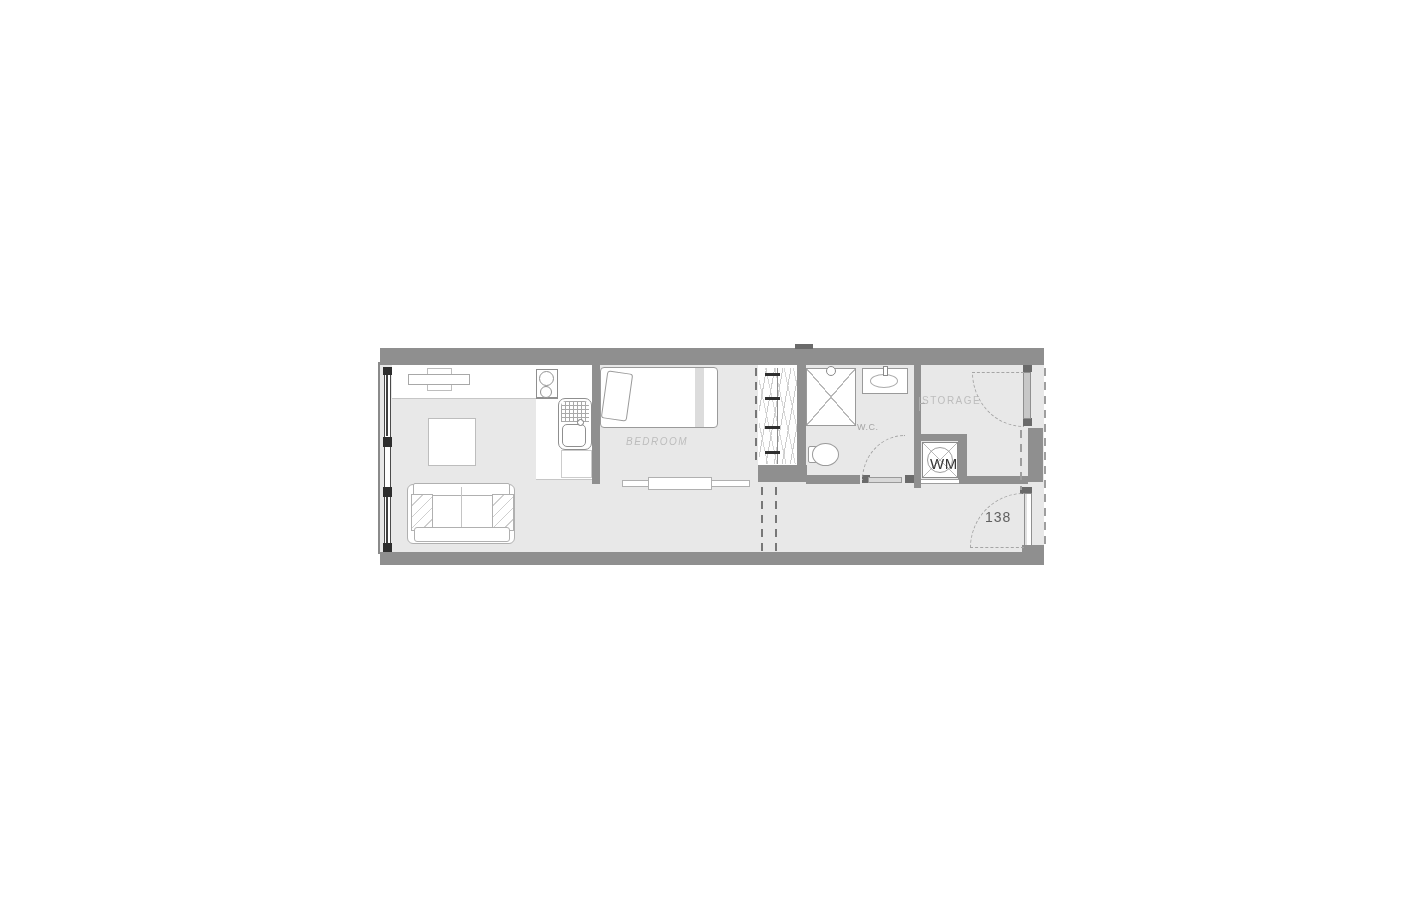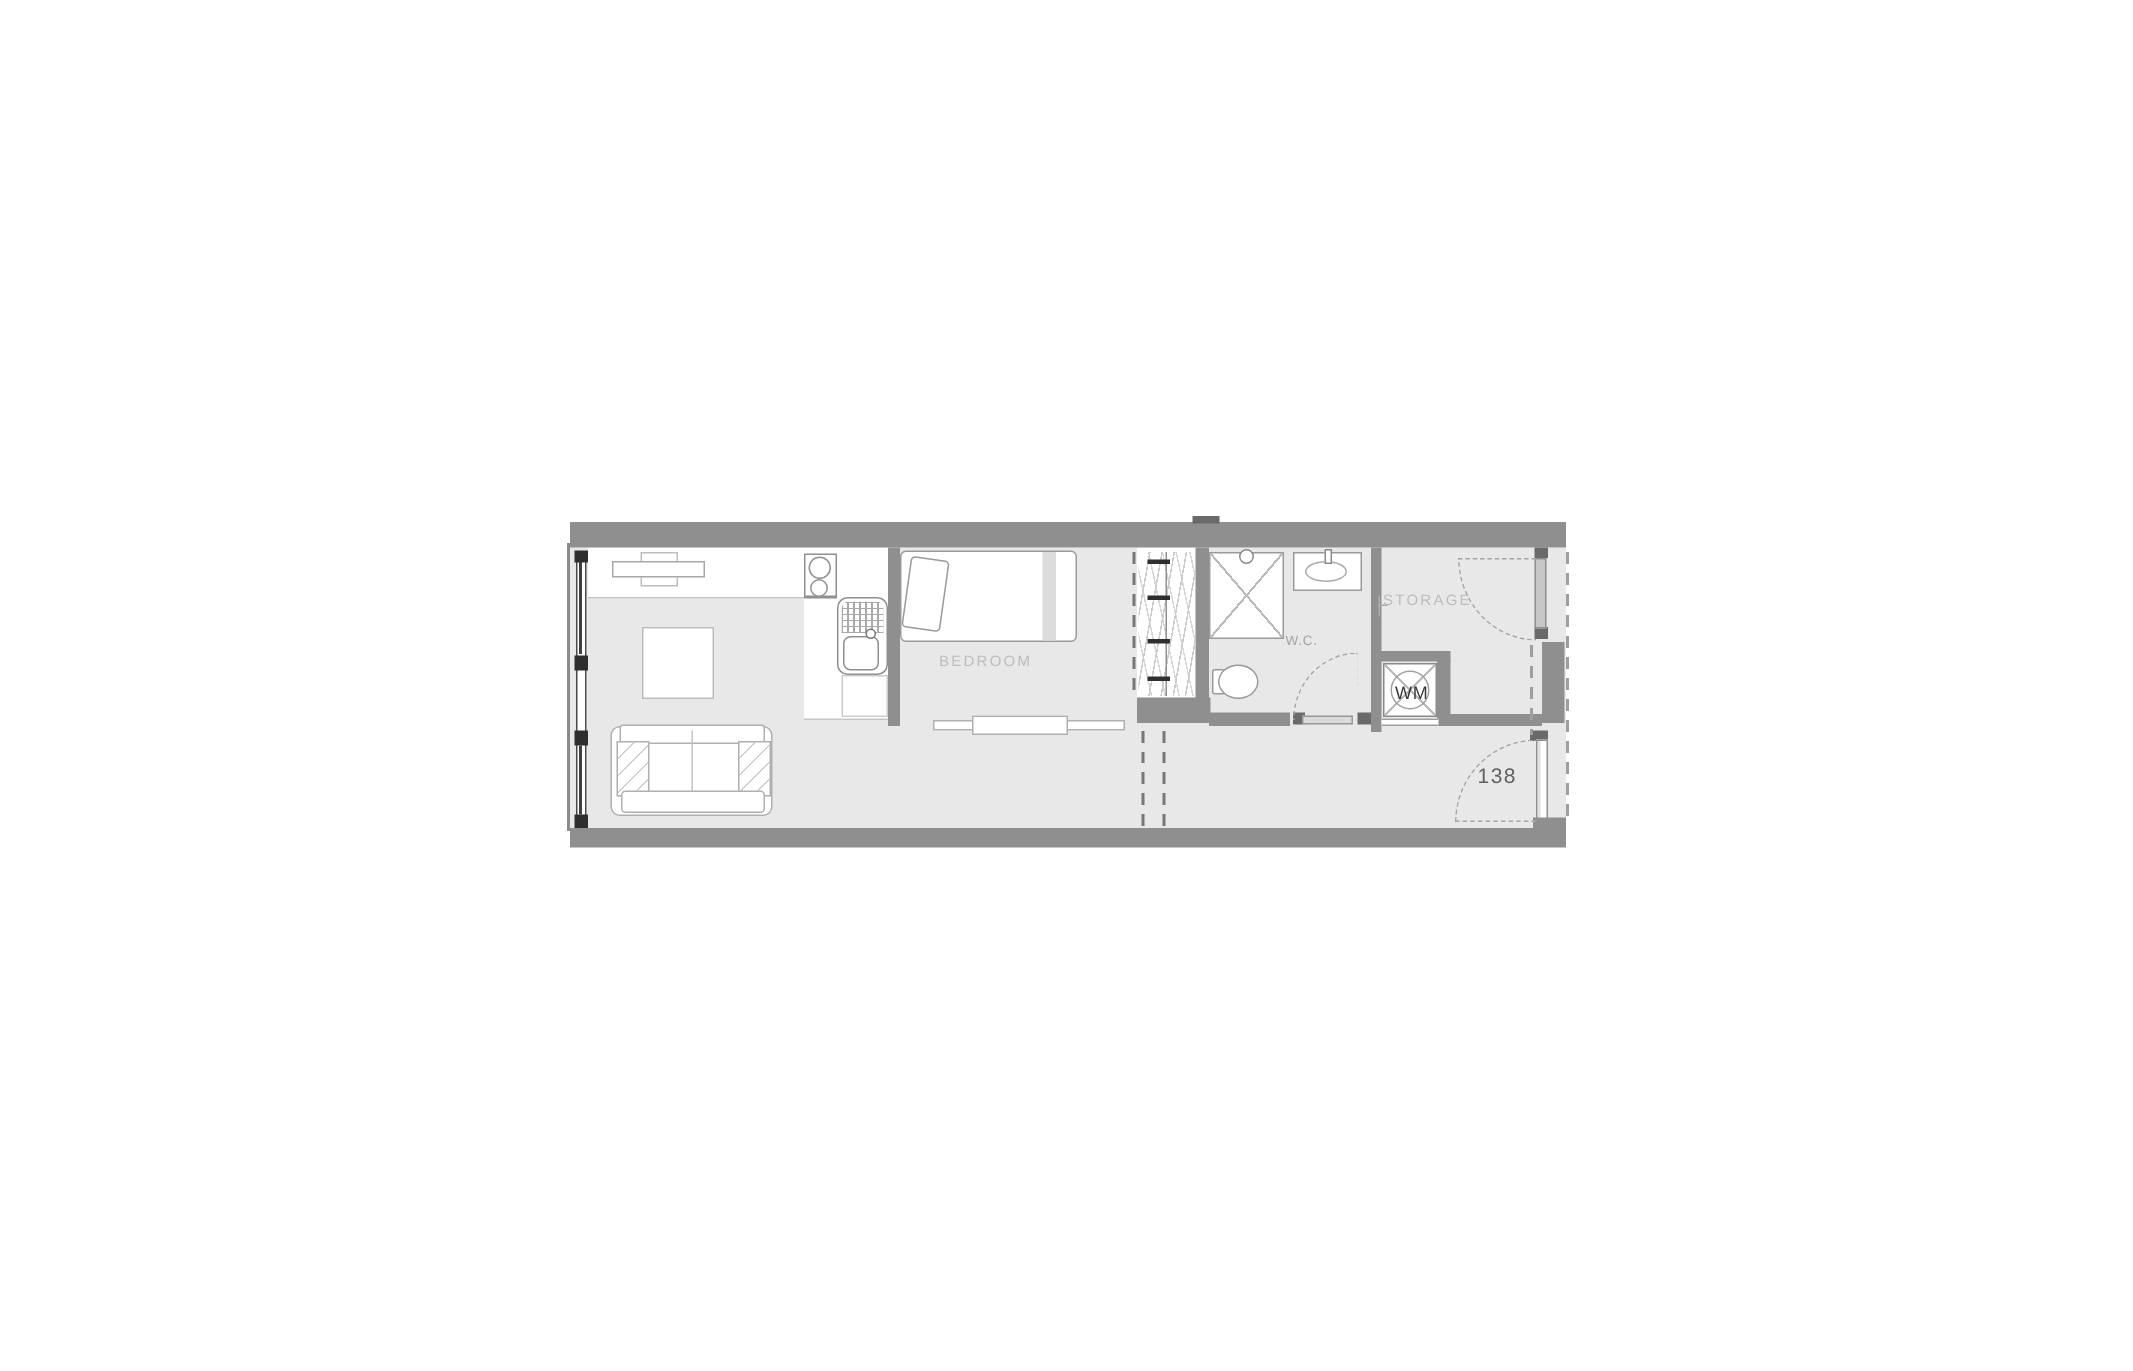--- a/index.html
+++ b/index.html
@@ -90,21 +90,21 @@
   <div class="circ" style="left:540px;top:386px;width:12px;height:12px;"></div>
   <div class="outl" style="left:558px;top:398px;width:34px;height:52px;border-radius:7px;border-color:#8f8f8f;"></div>
   <div class="abs rackhatch" style="left:561px;top:401px;width:28px;height:21px;border-radius:5px 5px 0 0;"></div>
   <div class="outl" style="left:562px;top:424px;width:24px;height:23px;border-radius:5px;border-color:#8f8f8f;"></div>
   <div class="circ" style="left:577px;top:419px;width:7px;height:7px;border-color:#777;"></div>
   <div class="outl-lt" style="left:561px;top:450px;width:31px;height:28px;border-color:#cccccc;"></div>
 
   <div class="outl" style="left:600px;top:367px;width:118px;height:61px;border-radius:4px;border-color:#9a9a9a;"></div>
   <div class="abs" style="left:695px;top:368px;width:9px;height:59px;background:#dcdcdc;"></div>
   <div class="outl" style="left:604px;top:372px;width:26px;height:48px;border-radius:3px;border-color:#9a9a9a;transform:rotate(8deg);"></div>
-  <div class="lbl" style="left:626px;top:436px;">BEDROOM</div>
+  <div class="lbl" style="left:626px;top:436px;font-style:italic;">BEDROOM</div>
   <div class="outl-lt" style="left:622px;top:480px;width:128px;height:7px;border-color:#b0b0b0;"></div>
   <div class="outl-lt" style="left:648px;top:477px;width:64px;height:13px;border-color:#b0b0b0;"></div>
 
   <div class="abs vdash" style="left:755px;top:368px;width:2px;height:96px;"></div>
   <div class="abs" id="closet-hatch" style="position:absolute;left:759px;top:368px;width:38px;height:96px;"></div>
   <div class="abs" style="left:777px;top:368px;width:1px;height:96px;background:#8f8f8f;"></div>
   <div class="abs" style="left:765px;top:373px;width:15px;height:3px;background:#2f2f2f;"></div>
   <div class="abs" style="left:765px;top:397px;width:15px;height:3px;background:#2f2f2f;"></div>
   <div class="abs" style="left:765px;top:426px;width:15px;height:3px;background:#2f2f2f;"></div>
   <div class="abs" style="left:765px;top:451px;width:15px;height:3px;background:#2f2f2f;"></div>
@@ -115,21 +115,21 @@
   <div class="outl-lt" style="left:870px;top:374px;width:28px;height:14px;border-radius:50%;border-color:#ababab;"></div>
   <div class="outl" style="left:883px;top:366px;width:5px;height:10px;border-color:#8a8a8a;"></div>
   <div class="outl" style="left:808px;top:446px;width:9px;height:17px;border-radius:2px;border-color:#9a9a9a;"></div>
   <div class="outl" style="left:812px;top:443px;width:27px;height:23px;border-radius:50% / 50%;border-color:#9a9a9a;"></div>
   <div class="lbl" style="left:857px;top:422px;font-size:9px;letter-spacing:.5px;color:var(--wc_label,#a5a5a5);">W.C.</div>
   <div class="abs" style="left:868px;top:477px;width:34px;height:6px;background:#d9d9d9;border:1px solid #9a9a9a;box-sizing:border-box;"></div>
   <div id="bath-arc" style="left:862px;top:435px;width:43px;height:45px;"></div>
 
   <div class="outl xcross" style="left:922px;top:442px;width:36px;height:36px;border-color:#8a8a8a;"></div>
   <div class="circ" style="left:927px;top:447px;width:26px;height:26px;border-color:#a0a0a0;background:transparent;"></div>
-  <div class="lbl" style="left:930px;top:455px;font-size:12px;letter-spacing:.5px;color:var(--wm_label,#383838);">WM</div>
+  <div class="lbl" style="left:930px;top:455px;font-size:15px;letter-spacing:.5px;color:var(--wm_label,#383838);">WM</div>
   <div class="abs" style="left:921px;top:479px;width:38px;height:5px;background:#fff;border-top:1px solid #9e9e9e;border-bottom:1px solid #9e9e9e;box-sizing:border-box;"></div>
 
   <div class="lbl" style="left:922px;top:395px;">STORAGE</div>
   <div class="abs" style="left:919px;top:397px;width:1px;height:14px;background:#ababab;"></div>
   <div class="abs" style="left:919px;top:403px;width:6px;height:1px;background:#ababab;"></div>
   <div class="abs" style="left:1023px;top:372px;width:8px;height:47px;background:#c7c7c7;border:1px solid #8f8f8f;box-sizing:border-box;"></div>
   <div id="storage-arc" style="left:972px;top:372px;width:52px;height:55px;"></div>
 
   <div class="abs" style="left:1024px;top:493px;width:8px;height:53px;background:#fff;border:1px solid #8f8f8f;box-shadow:inset 2px 0 0 #e0e0e0;box-sizing:border-box;"></div>
   <div id="entry-arc" style="left:970px;top:493px;width:54px;height:55px;"></div>

